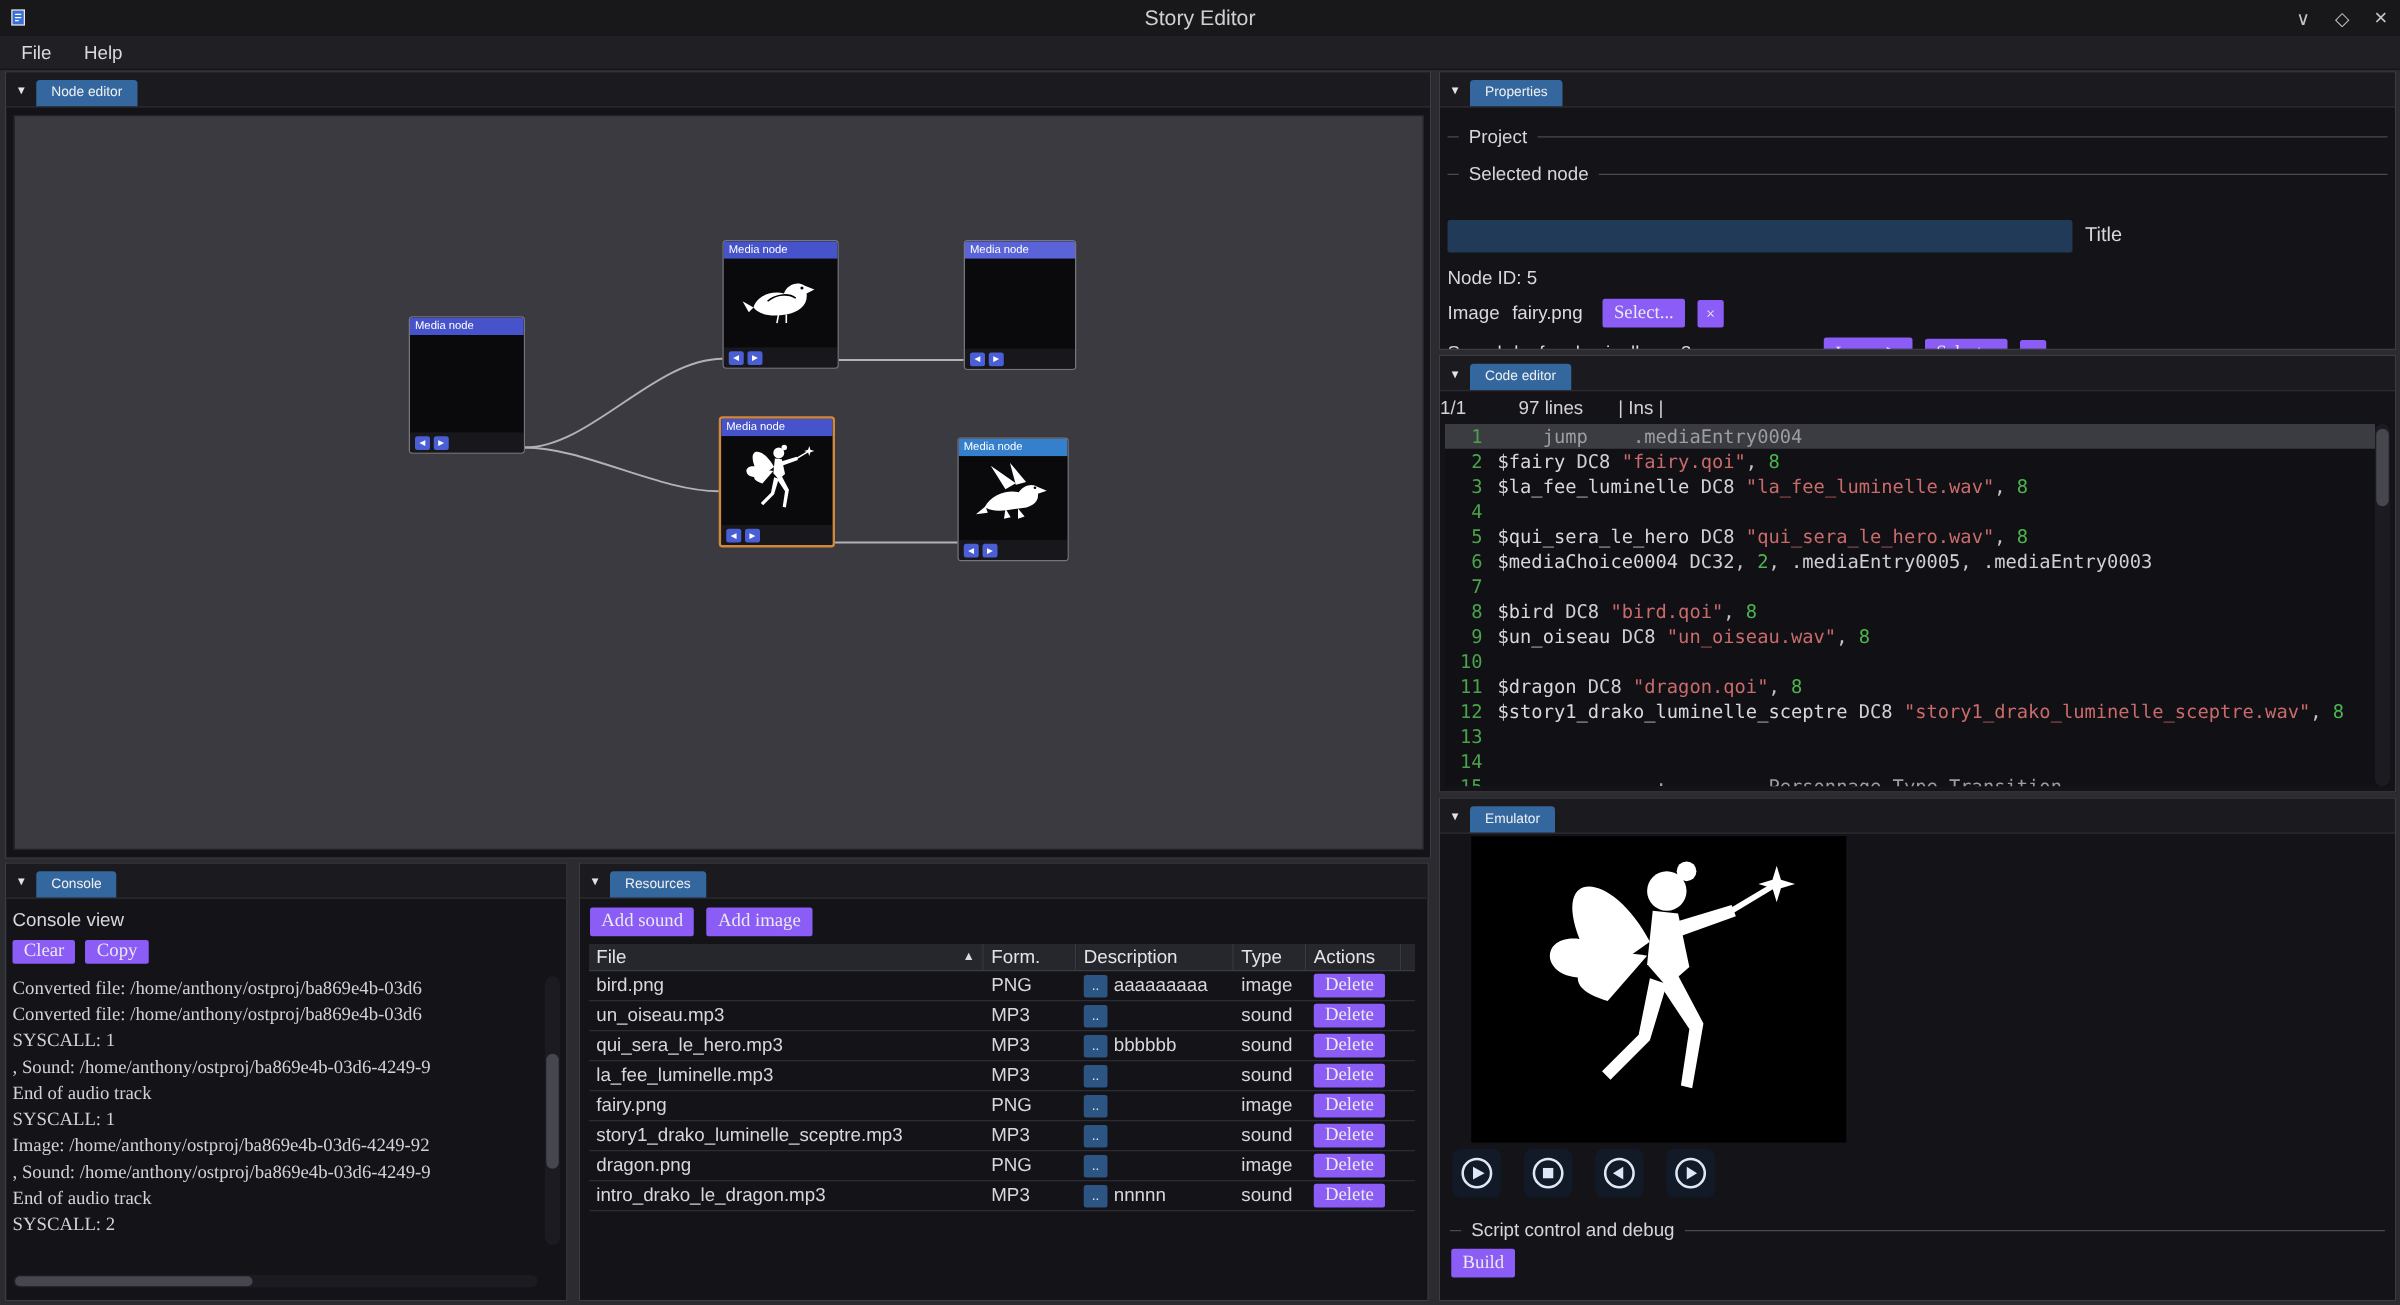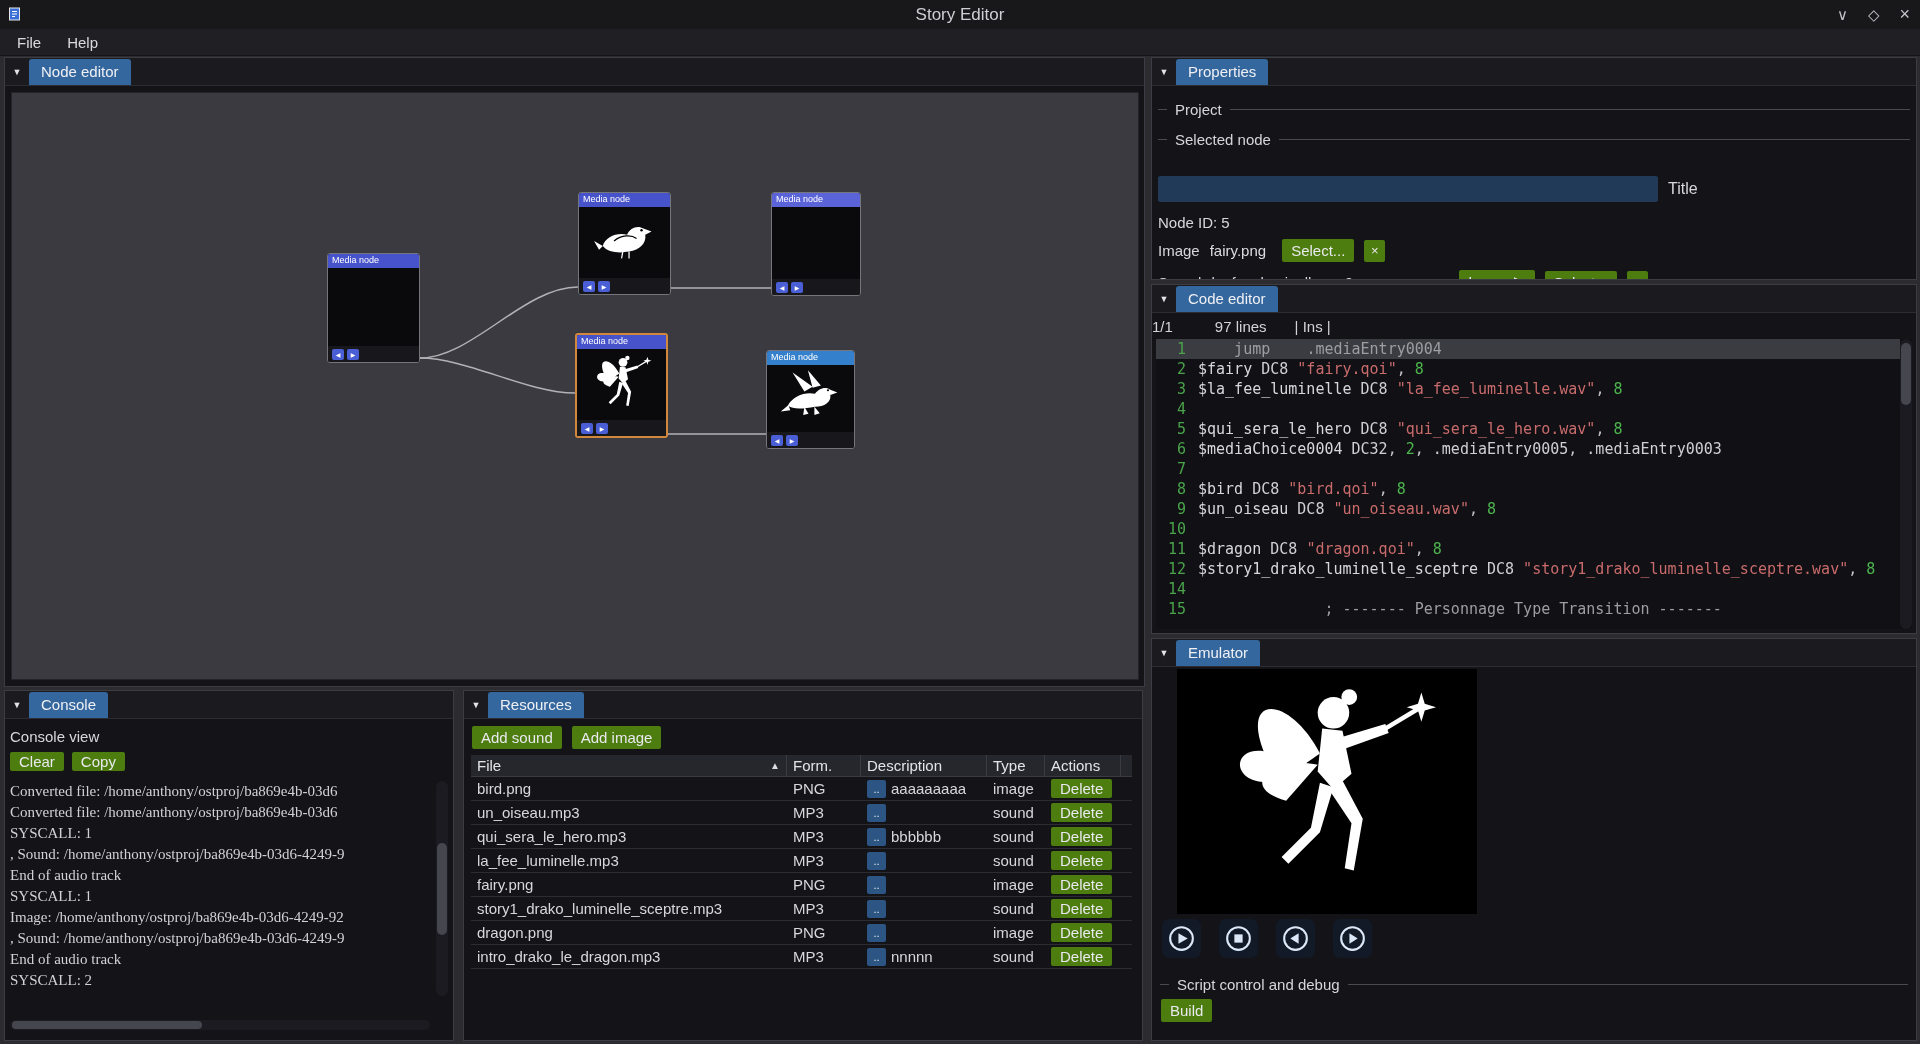--- a/index.html
+++ b/index.html
@@ -15,21 +15,21 @@
   .win-controls { position:absolute; right:10px; top:0; height:29px; display:flex; gap:20px; align-items:center; }
   .win-controls span { color:#c3c3c8; font-size:15px; cursor:default; }
   .menubar { position:absolute; left:0; top:29px; width:1920px; height:27px; background:#202024;
              display:flex; align-items:center; padding-left:4px; border-bottom:1px solid #151518; }
   .menu-item { padding:3px 13px; font-size:15px; color:#dadade; }
 
   
   .panel { position:absolute; background:#131318; border:1px solid #3c3c44; overflow:hidden; }
   .tabbar { height:28px; background:#1a1a1f; border-bottom:1px solid #2c2c33; display:flex; align-items:flex-end; }
   .collapse { width:24px; text-align:center; font-size:9px; color:#e4e4e8; align-self:center; }
-  .tab { background:#34679d; color:#f0f0f4; font-size:15px; padding:4px 12px 5px 12px;
+  .tab { background:#34679d; color:#f0f0f4; font-size:11px; padding:4px 12px 5px 12px;
          border-radius:3px 3px 0 0; white-space:nowrap; }
 
   .node-editor-panel { left:4px;  top:57px;  width:1141px; height:630px; }
   .console-panel     { left:4px;  top:690px; width:450px;  height:351px; }
   .resources-panel   { left:463px;top:690px; width:680px;  height:351px; }
   .properties-panel  { left:1151px;top:57px; width:766px;  height:223px; }
   .code-panel        { left:1151px;top:284px;width:766px;  height:350px; }
   .emulator-panel    { left:1151px;top:638px;width:766px;  height:403px; }
 
   
@@ -41,22 +41,22 @@
                 display:flex; flex-direction:column; overflow:hidden; }
   .graph-node.selected { border:2px solid #d2883c; }
   .node-title { height:14px; font-size:9px; color:#fff; padding:1px 4px; white-space:nowrap; overflow:hidden; }
   .node-media { flex:1; background:#0a0a0d; display:flex; align-items:center; justify-content:center; overflow:hidden; }
   .node-media svg { height:88%; width:88%; }
   .node-footer { height:16px; display:flex; align-items:center; gap:3px; padding:0 4px; background:#17171c; }
   .node-mini-btn { width:12px; height:11px; background:#4a5fd6; color:#fff; font-size:6px; border-radius:2px;
                    display:flex; align-items:center; justify-content:center; }
 
   
-  .btn { background:#4d7c0f; color:#e9e9ee; border:none; border-radius:2px; font-size:15px;
-         font-family:Liberation Sans, sans-serif; padding:3px 9px; cursor:default; white-space:nowrap; }
+  .btn { background:#8b5cf6; color:#e9e9ee; border:none; border-radius:2px; font-size:15px;
+         font-family:Liberation Serif, serif; padding:3px 9px; cursor:default; white-space:nowrap; }
   .btn-sq { width:21px; height:22px; padding:0; font-size:13px; }
   .btn-small { padding:1px 9px; }
   .mini-btn { width:19px; height:18px; padding:0; background:#2d5584; border:none; border-radius:2px;
               color:#e9e9ee; font-size:11px; line-height:10px; }
   .frame-input { background:#203a57; border:none; border-radius:2px; height:26px; color:#e6e6ea;
                  font-size:15px; padding:0 6px; font-family:"Liberation Sans",sans-serif; }
   .sep-text { display:flex; align-items:center; gap:8px; font-size:15px; color:#d6d6da; }
   .sep { height:1px; background:#4a4a52; }
   .sep.short { width:9px; } .sep.long { flex:1; }
 
@@ -290,20 +290,21 @@
           <div class="code-line"><span class="lnum">3</span><span class="ltext"><span class="tk-id">$la_fee_luminelle </span><span class="tk-dir">DC8 </span><span class="tk-str">"la_fee_luminelle.wav"</span><span class="tk-pun">, </span><span class="tk-num">8</span></span></div>
           <div class="code-line"><span class="lnum">4</span><span class="ltext"></span></div>
           <div class="code-line"><span class="lnum">5</span><span class="ltext"><span class="tk-id">$qui_sera_le_hero </span><span class="tk-dir">DC8 </span><span class="tk-str">"qui_sera_le_hero.wav"</span><span class="tk-pun">, </span><span class="tk-num">8</span></span></div>
           <div class="code-line"><span class="lnum">6</span><span class="ltext"><span class="tk-id">$mediaChoice0004 </span><span class="tk-dir">DC32</span><span class="tk-pun">, </span><span class="tk-num">2</span><span class="tk-pun">, </span><span class="tk-lbl">.mediaEntry0005</span><span class="tk-pun">, </span><span class="tk-lbl">.mediaEntry0003</span></span></div>
           <div class="code-line"><span class="lnum">7</span><span class="ltext"></span></div>
           <div class="code-line"><span class="lnum">8</span><span class="ltext"><span class="tk-id">$bird </span><span class="tk-dir">DC8 </span><span class="tk-str">"bird.qoi"</span><span class="tk-pun">, </span><span class="tk-num">8</span></span></div>
           <div class="code-line"><span class="lnum">9</span><span class="ltext"><span class="tk-id">$un_oiseau </span><span class="tk-dir">DC8 </span><span class="tk-str">"un_oiseau.wav"</span><span class="tk-pun">, </span><span class="tk-num">8</span></span></div>
           <div class="code-line"><span class="lnum">10</span><span class="ltext"></span></div>
           <div class="code-line"><span class="lnum">11</span><span class="ltext"><span class="tk-id">$dragon </span><span class="tk-dir">DC8 </span><span class="tk-str">"dragon.qoi"</span><span class="tk-pun">, </span><span class="tk-num">8</span></span></div>
           <div class="code-line"><span class="lnum">12</span><span class="ltext"><span class="tk-id">$story1_drako_luminelle_sceptre </span><span class="tk-dir">DC8 </span><span class="tk-str">"story1_drako_luminelle_sceptre.wav"</span><span class="tk-pun">, </span><span class="tk-num">8</span></span></div>
+          <div class="code-line"><span class="lnum">13</span><span class="ltext"></span></div>
           <div class="code-line"><span class="lnum">14</span><span class="ltext"></span></div>
           <div class="code-line"><span class="lnum">15</span><span class="ltext"><span class="tk-kw">              ; ------- Personnage Type Transition -------</span></span></div>
         </div>
       <div class="vscroll">
         <div class="thumb" style="top:4px;height:62px"></div>
       </div>
     </div>
   </div>
 
   <div class="panel emulator-panel">

